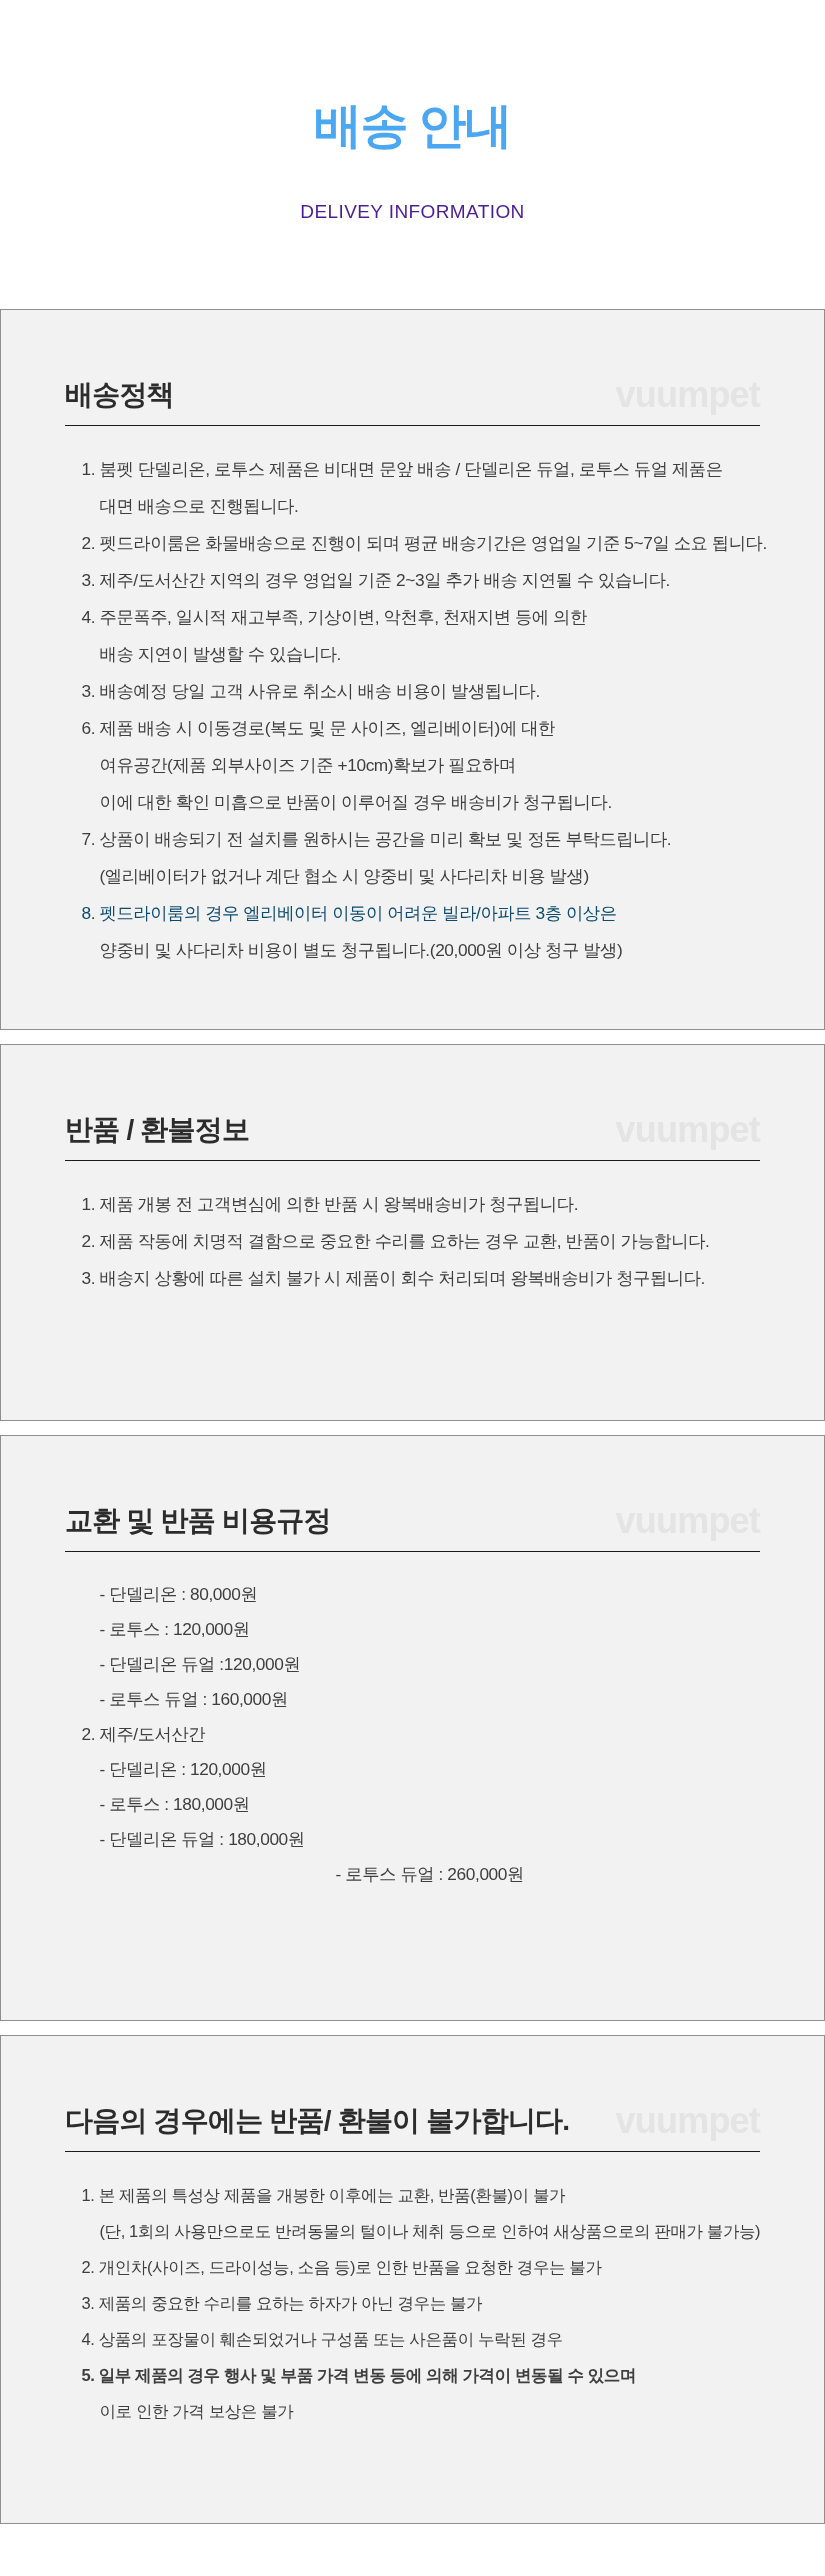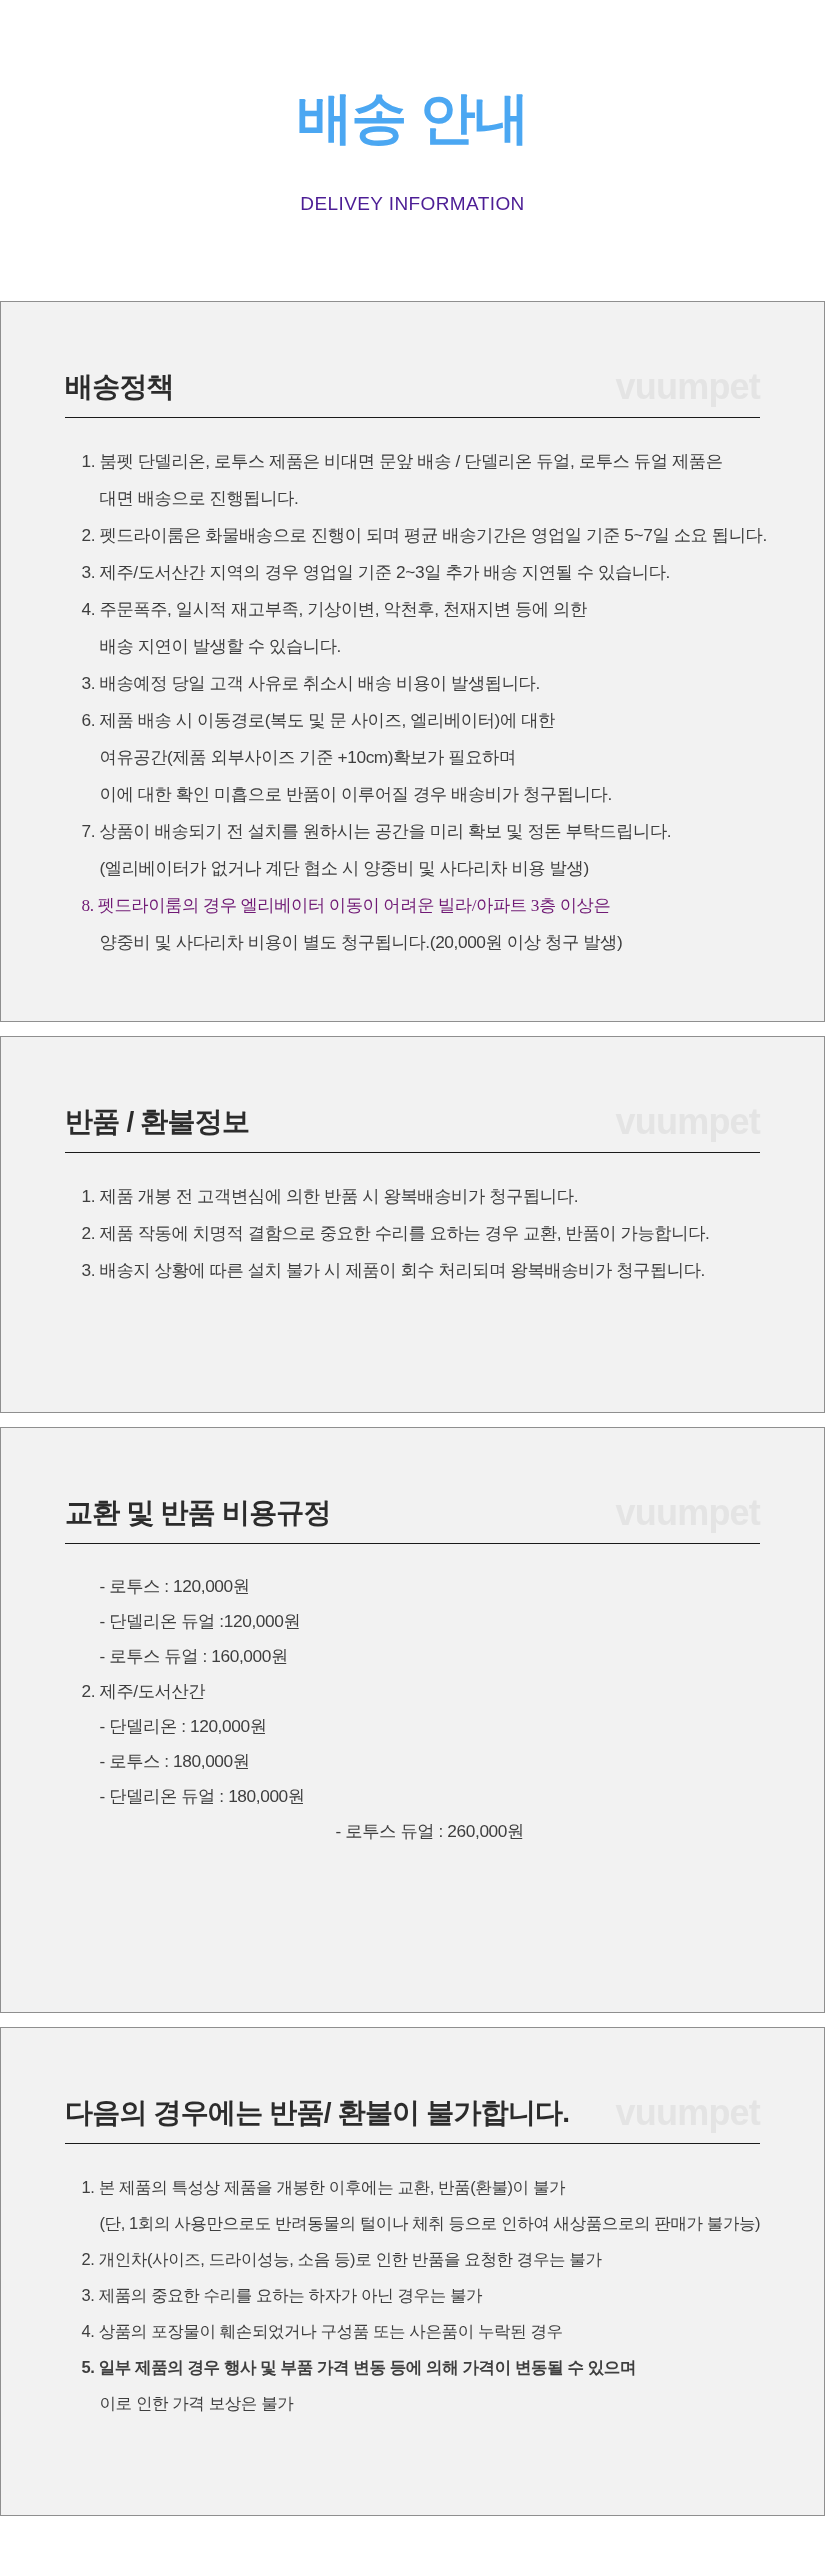--- a/index.html
+++ b/index.html
@@ -10,22 +10,22 @@
   }
   .page {
     width: 825px;
     min-height: 2576px;
     margin: 0 auto;
     background: #ffffff;
     overflow: hidden;
   }
   .page-header { text-align: center; padding-top: 84px; }
   .page-title {
-    margin: 4px;
-    font-size: 56px;
+    margin: 12px;
+    font-size: 48px;
     line-height: 59px;
     font-weight: 800;
     letter-spacing: -1.7px;
   }
   .page-subtitle {
     margin-top: 46px;
     font-size: 19px;
     letter-spacing: 0.4px;
     color: #4a4a4a;
   }
@@ -94,21 +94,21 @@
           <div class="item-line indent-0" style="color: rgb(62, 62, 62);">2. 펫드라이룸은 화물배송으로 진행이 되며 평균 배송기간은 영업일 기준 5~7일 소요 됩니다.</div>
           <div class="item-line indent-0" style="color: rgb(62, 62, 62);">3. 제주/도서산간 지역의 경우 영업일 기준 2~3일 추가 배송 지연될 수 있습니다.</div>
           <div class="item-line indent-0" style="color: rgb(62, 62, 62);">4. 주문폭주, 일시적 재고부족, 기상이변, 악천후, 천재지변 등에 의한</div>
           <div class="item-line indent-1" style="color: rgb(62, 62, 62);">배송 지연이 발생할 수 있습니다.</div>
           <div class="item-line indent-0" style="color: rgb(62, 62, 62);">3. 배송예정 당일 고객 사유로 취소시 배송 비용이 발생됩니다.</div>
           <div class="item-line indent-0" style="color: rgb(62, 62, 62);">6. 제품 배송 시 이동경로(복도 및 문 사이즈, 엘리베이터)에 대한</div>
           <div class="item-line indent-1" style="color: rgb(62, 62, 62);">여유공간(제품 외부사이즈 기준 +10cm)확보가 필요하며</div>
           <div class="item-line indent-1" style="color: rgb(62, 62, 62);">이에 대한 확인 미흡으로 반품이 이루어질 경우 배송비가 청구됩니다.</div>
           <div class="item-line indent-0" style="color: rgb(62, 62, 62);">7. 상품이 배송되기 전 설치를 원하시는 공간을 미리 확보 및 정돈 부탁드립니다.</div>
           <div class="item-line indent-1" style="color: rgb(62, 62, 62);">(엘리베이터가 없거나 계단 협소 시 양중비 및 사다리차 비용 발생)</div>
-          <div class="item-line indent-0" style="color: #701a75; font-family: Liberation Serif, serif;">8. 펫드라이룸의 경우 엘리베이터 이동이 어려운 빌라/아파트 3층 이상은</div>
+          <div class="item-line indent-0" style="color: #0c4a6e;">8. 펫드라이룸의 경우 엘리베이터 이동이 어려운 빌라/아파트 3층 이상은</div>
           <div class="item-line indent-1" style="color: rgb(62, 62, 62);">양중비 및 사다리차 비용이 별도 청구됩니다.(20,000원 이상 청구 발생)</div>
         </div>
       </section>
       <section class="card section-idx-1" style="background: rgb(242, 242, 242); border-color: rgb(143, 143, 143);">
         <div class="card-head">
           <h2 class="card-title" style="color: rgb(44, 44, 44);">반품 / 환불정보</h2>
           <span class="watermark" style="color: rgb(228, 228, 228);">vuumpet</span>
         </div>
         <div class="divider" style="background: rgb(27, 27, 27);"></div>
         <div class="item-list">
@@ -117,20 +117,21 @@
           <div class="item-line indent-0" style="color: rgb(62, 62, 62);">3. 배송지 상황에 따른 설치 불가 시 제품이 회수 처리되며 왕복배송비가 청구됩니다.</div>
         </div>
       </section>
       <section class="card section-idx-2" style="background: rgb(242, 242, 242); border-color: rgb(143, 143, 143);">
         <div class="card-head">
           <h2 class="card-title" style="color: rgb(44, 44, 44);">교환 및 반품 비용규정</h2>
           <span class="watermark" style="color: rgb(228, 228, 228);">vuumpet</span>
         </div>
         <div class="divider" style="background: rgb(27, 27, 27);"></div>
         <div class="item-list">
+          <div class="item-line indent-1" style="color: rgb(62, 62, 62);">- 단델리온 : 80,000원</div>
           <div class="item-line indent-1" style="color: rgb(62, 62, 62);">- 로투스 : 120,000원</div>
           <div class="item-line indent-1" style="color: rgb(62, 62, 62);">- 단델리온 듀얼 :120,000원</div>
           <div class="item-line indent-1" style="color: rgb(62, 62, 62);">- 로투스 듀얼 : 160,000원</div>
           <div class="item-line indent-0" style="color: rgb(62, 62, 62);">2. 제주/도서산간</div>
           <div class="item-line indent-1" style="color: rgb(62, 62, 62);">- 단델리온 : 120,000원</div>
           <div class="item-line indent-1" style="color: rgb(62, 62, 62);">- 로투스 :  180,000원</div>
           <div class="item-line indent-1" style="color: rgb(62, 62, 62);">- 단델리온 듀얼 : 180,000원</div>
           <div class="item-line indent-1" style="color: rgb(62, 62, 62); text-align: center;">- 로투스 듀얼 : 260,000원</div>
         </div>
       </section>

